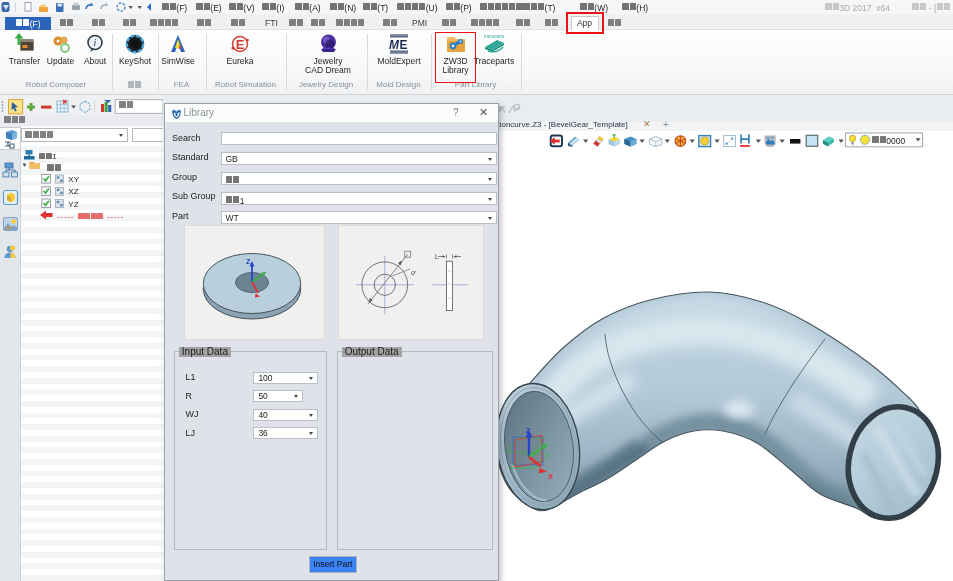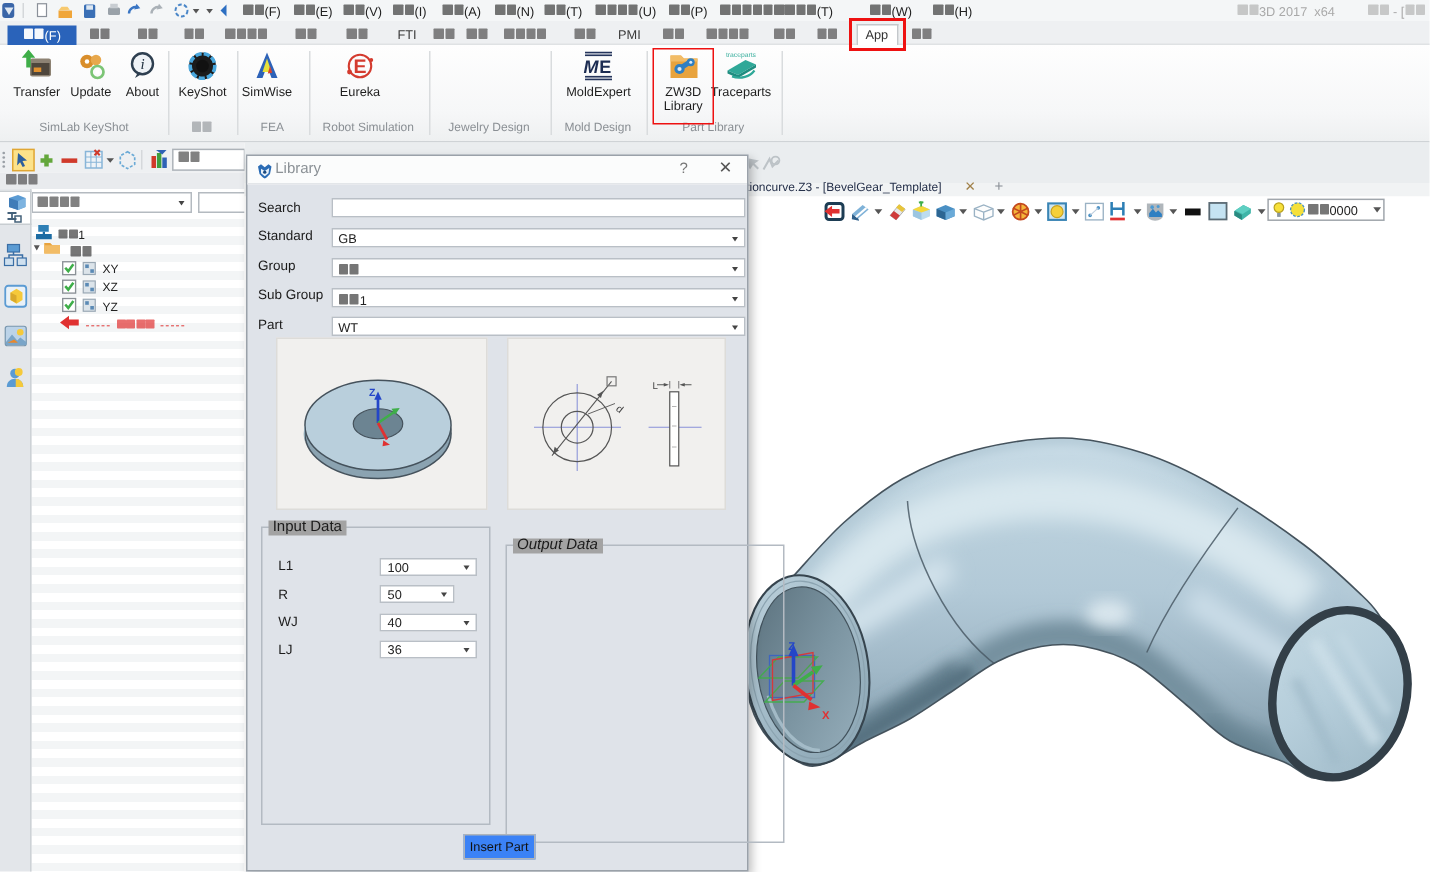--- a/index.html
+++ b/index.html
@@ -94,21 +94,21 @@
 </div>
 <div class="abs" id="ribbon">
 <div class="rgsep" style="left:112px"></div>
     <div class="rgsep" style="left:157.5px"></div>
     <div class="rgsep" style="left:205.5px"></div>
     <div class="rgsep" style="left:286px"></div>
     <div class="rgsep" style="left:366.5px"></div>
     <div class="rgsep" style="left:430.5px"></div>
     <div class="rgsep" style="left:520.5px"></div>
 <div class="abs" style="left:0;width:112px">
-      <div class="rlabel">SimLab KeyShot</div>
+      <div class="rlabel">Robot Composer</div>
     </div>
 <div class="abs" style="left:112px;width:45px">
       <div class="rlabel"><span class="cc c7" style="color:#8a8f94"></span><span class="cc c7" style="color:#8a8f94"></span></div>
     </div>
 <div class="abs" style="left:157.5px;width:48px">
       <div class="rlabel">FEA</div>
     </div>
 <div class="abs" style="left:205.5px;width:80px">
       <div class="rlabel">Robot Simulation</div>
     </div>
@@ -148,20 +148,27 @@
         <path d="M11 2L4 19h4l3-8 3 8h4z" fill="#2d62b8"></path>
         <path d="M11 6l3 9h-6z" fill="#e8e13a"></path>
         <path d="M13 11l1.5 4.5-3 .5z" fill="#d8432e"></path>
       </svg>SimWise</div>
 <div class="rbtn" style="left:218px;width:44px"><svg class="ric" width="22" height="22" viewBox="0 0 22 22">
         <circle cx="11" cy="11" r="7.5" fill="none" stroke="#d43b2f" stroke-width="1.4"></circle>
         <text x="11" y="15.5" font-size="13" font-weight="bold" text-anchor="middle" fill="#d43b2f">E</text>
         <circle cx="4" cy="15" r="1.6" fill="#d43b2f"></circle>
         <circle cx="18.5" cy="7" r="1.3" fill="#d43b2f"></circle>
       </svg>Eureka</div>
+<div class="rbtn" style="left:300px;width:56px;"><svg class="ric" width="23" height="22" viewBox="0 0 23 22">
+        <circle cx="11.5" cy="9" r="7.5" fill="#4a2f9e"></circle>
+        <circle cx="9.5" cy="7" r="3.5" fill="#7b5fd1" opacity=".8"></circle>
+        <circle cx="13" cy="11" r="4.5" fill="#2a1766" opacity=".7"></circle>
+        <path d="M4 16l15 0-2 3H6z" fill="#3b2683"></path>
+        <path d="M5 16l2-2 2 2 2.5-2 2.5 2 2-2 2 2z" fill="#5b3fc0"></path>
+      </svg>Jewelry<br>CAD Dream</div>
 <div class="rbtn" style="left:371px;width:56px"><svg class="ric" width="26" height="22" viewBox="0 0 26 22">
         <g fill="#25355c">
           <rect x="4" y="1.5" width="18" height="1.1"></rect>
           <rect x="4" y="3.3" width="18" height="1.1"></rect>
           <rect x="4" y="17.6" width="18" height="1.1"></rect>
           <rect x="4" y="19.4" width="18" height="1.1"></rect>
         </g>
         <text x="3" y="15.5" font-size="12" font-weight="bold" fill="#1c2c52" font-family="Liberation Sans" font-style="italic">M</text>
         <text x="13.5" y="15.5" font-size="12" font-weight="bold" fill="#1c2c52" font-family="Liberation Sans">E</text>
       </svg>MoldExpert</div>
@@ -556,17 +563,17 @@
  <div class="dinput" style="left:78.6px;top:56.8px;width:64.9px;height:12.3px;">
         <span style="position:absolute;left:4px;top:1.5px;font-size:8.5px;color:#222;">40</span>
         <div class="caret" style="right:4px;top:4.5px;"></div>
       </div>
  <span class="dlab" style="left:10.7px;top:77px;">LJ</span>
  <div class="dinput" style="left:78.6px;top:75px;width:64.9px;height:12.3px;">
         <span style="position:absolute;left:4px;top:1.5px;font-size:8.5px;color:#222;">36</span>
         <div class="caret" style="right:4px;top:4.5px;"></div>
       </div>
 </div>
-<div class="gbox" style="left:171.7px;top:259px;width:186px;height:199.1px;font-style:italic;">
+<div class="gbox" style="left:171.7px;top:247px;width:156px;height:199.1px;">
       <span class="gboxlab">Output Data</span>
     </div>
 <div class="abs" style="left:143.8px;top:452.2px;width:48px;height:16.6px;background:#3b82f6;border:1px solid #aeb4ba;text-align:center;line-height:15px;font-size:8.5px;color:#111;">Insert Part</div>
 </div>
 
 </body></html>

